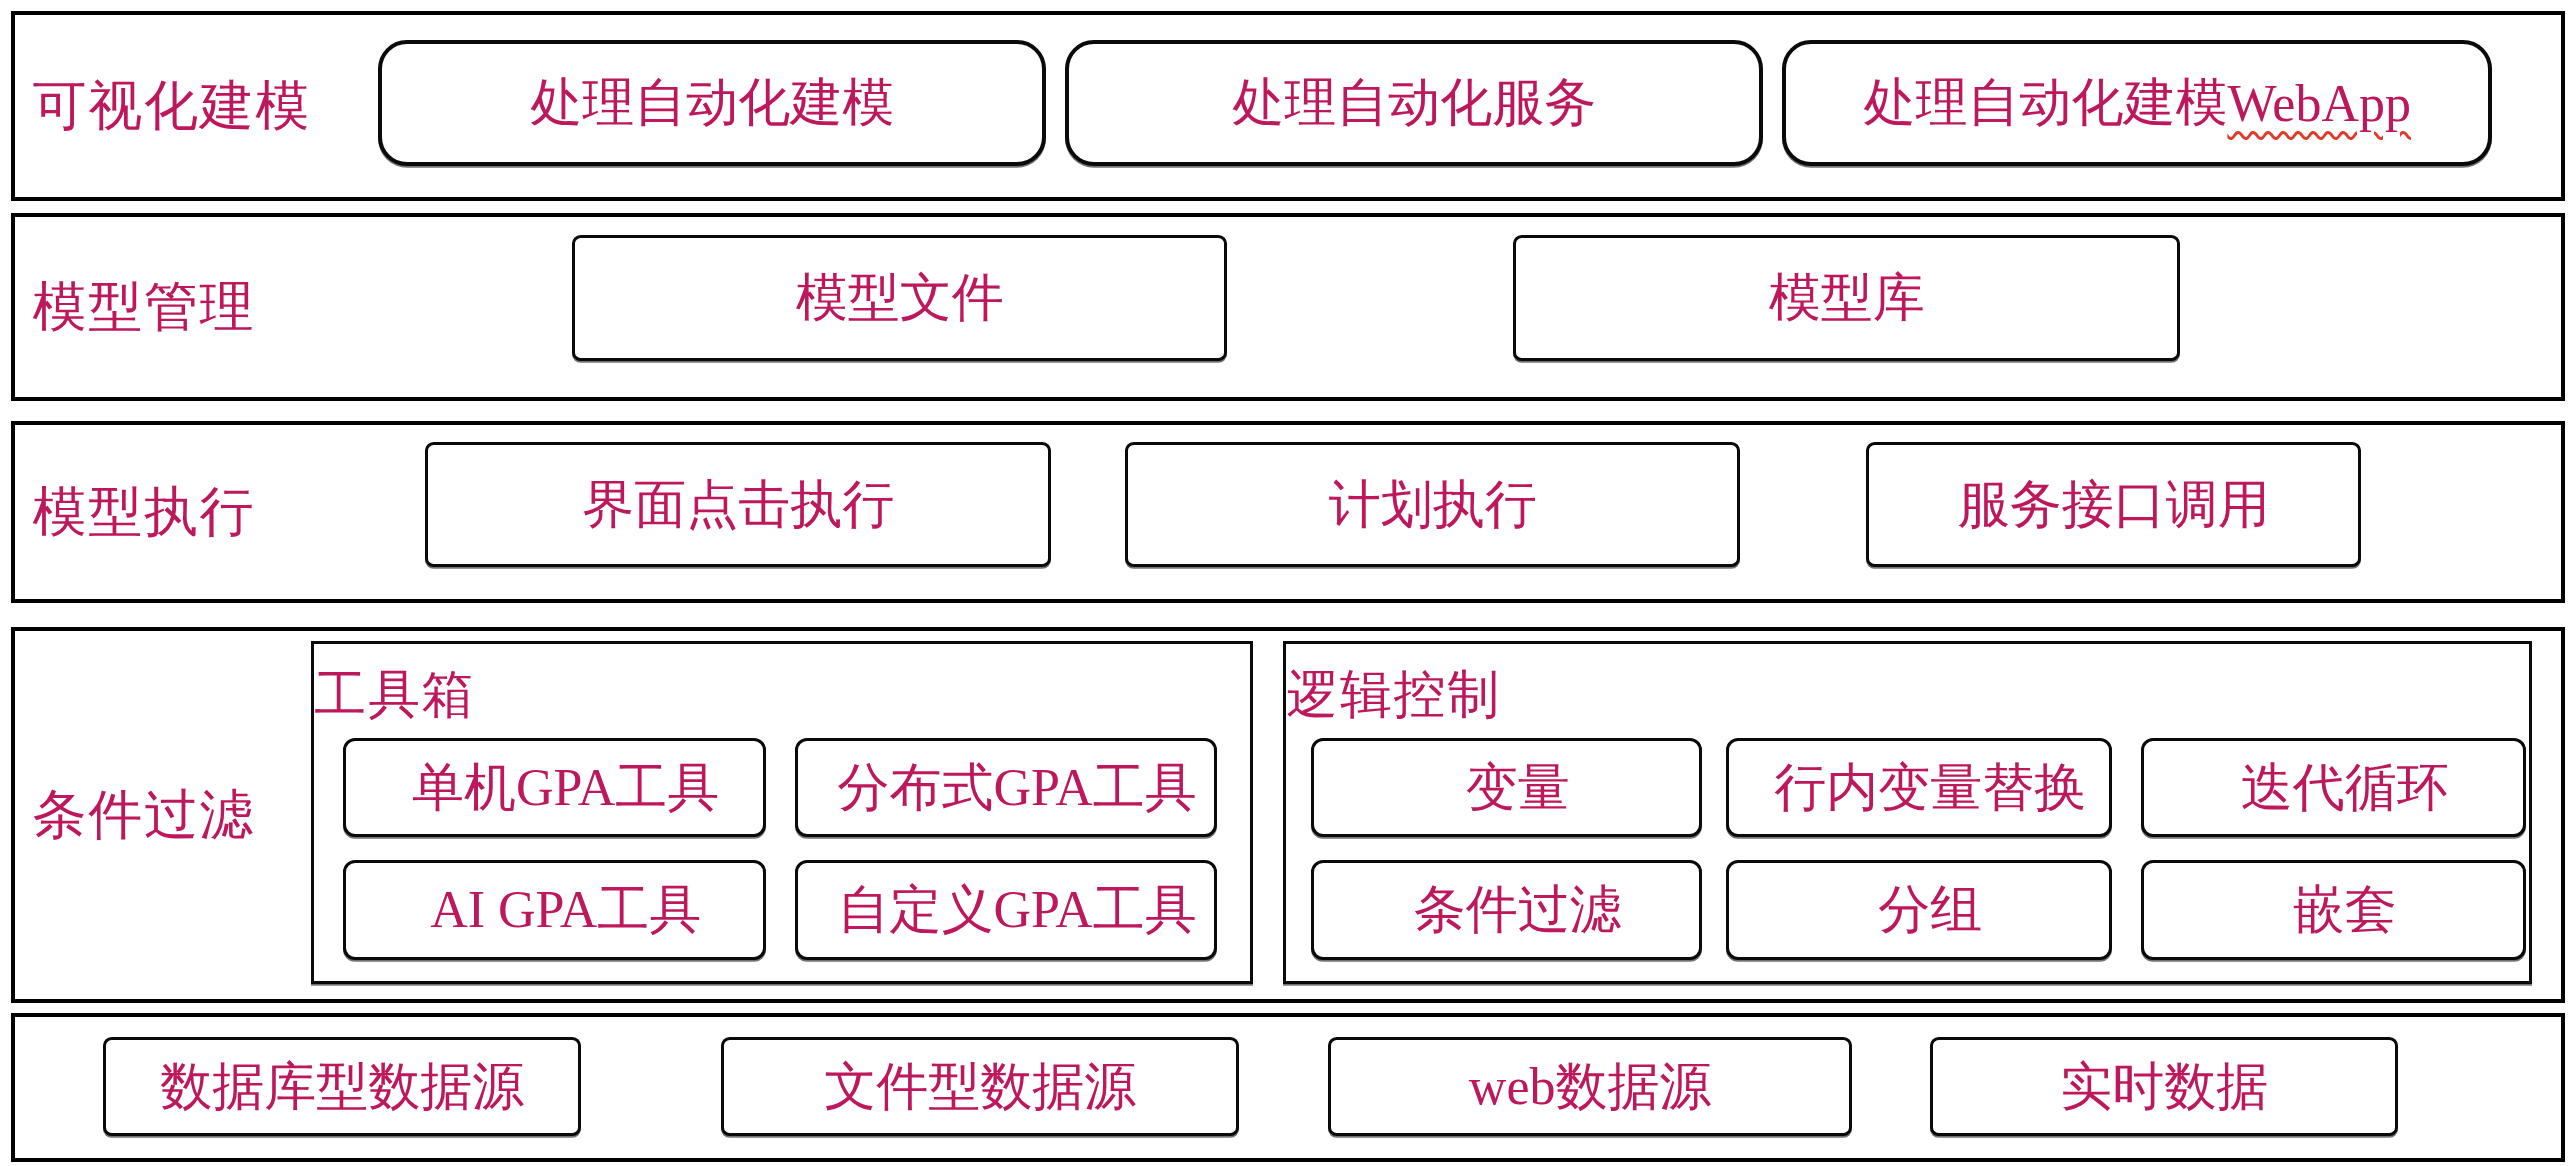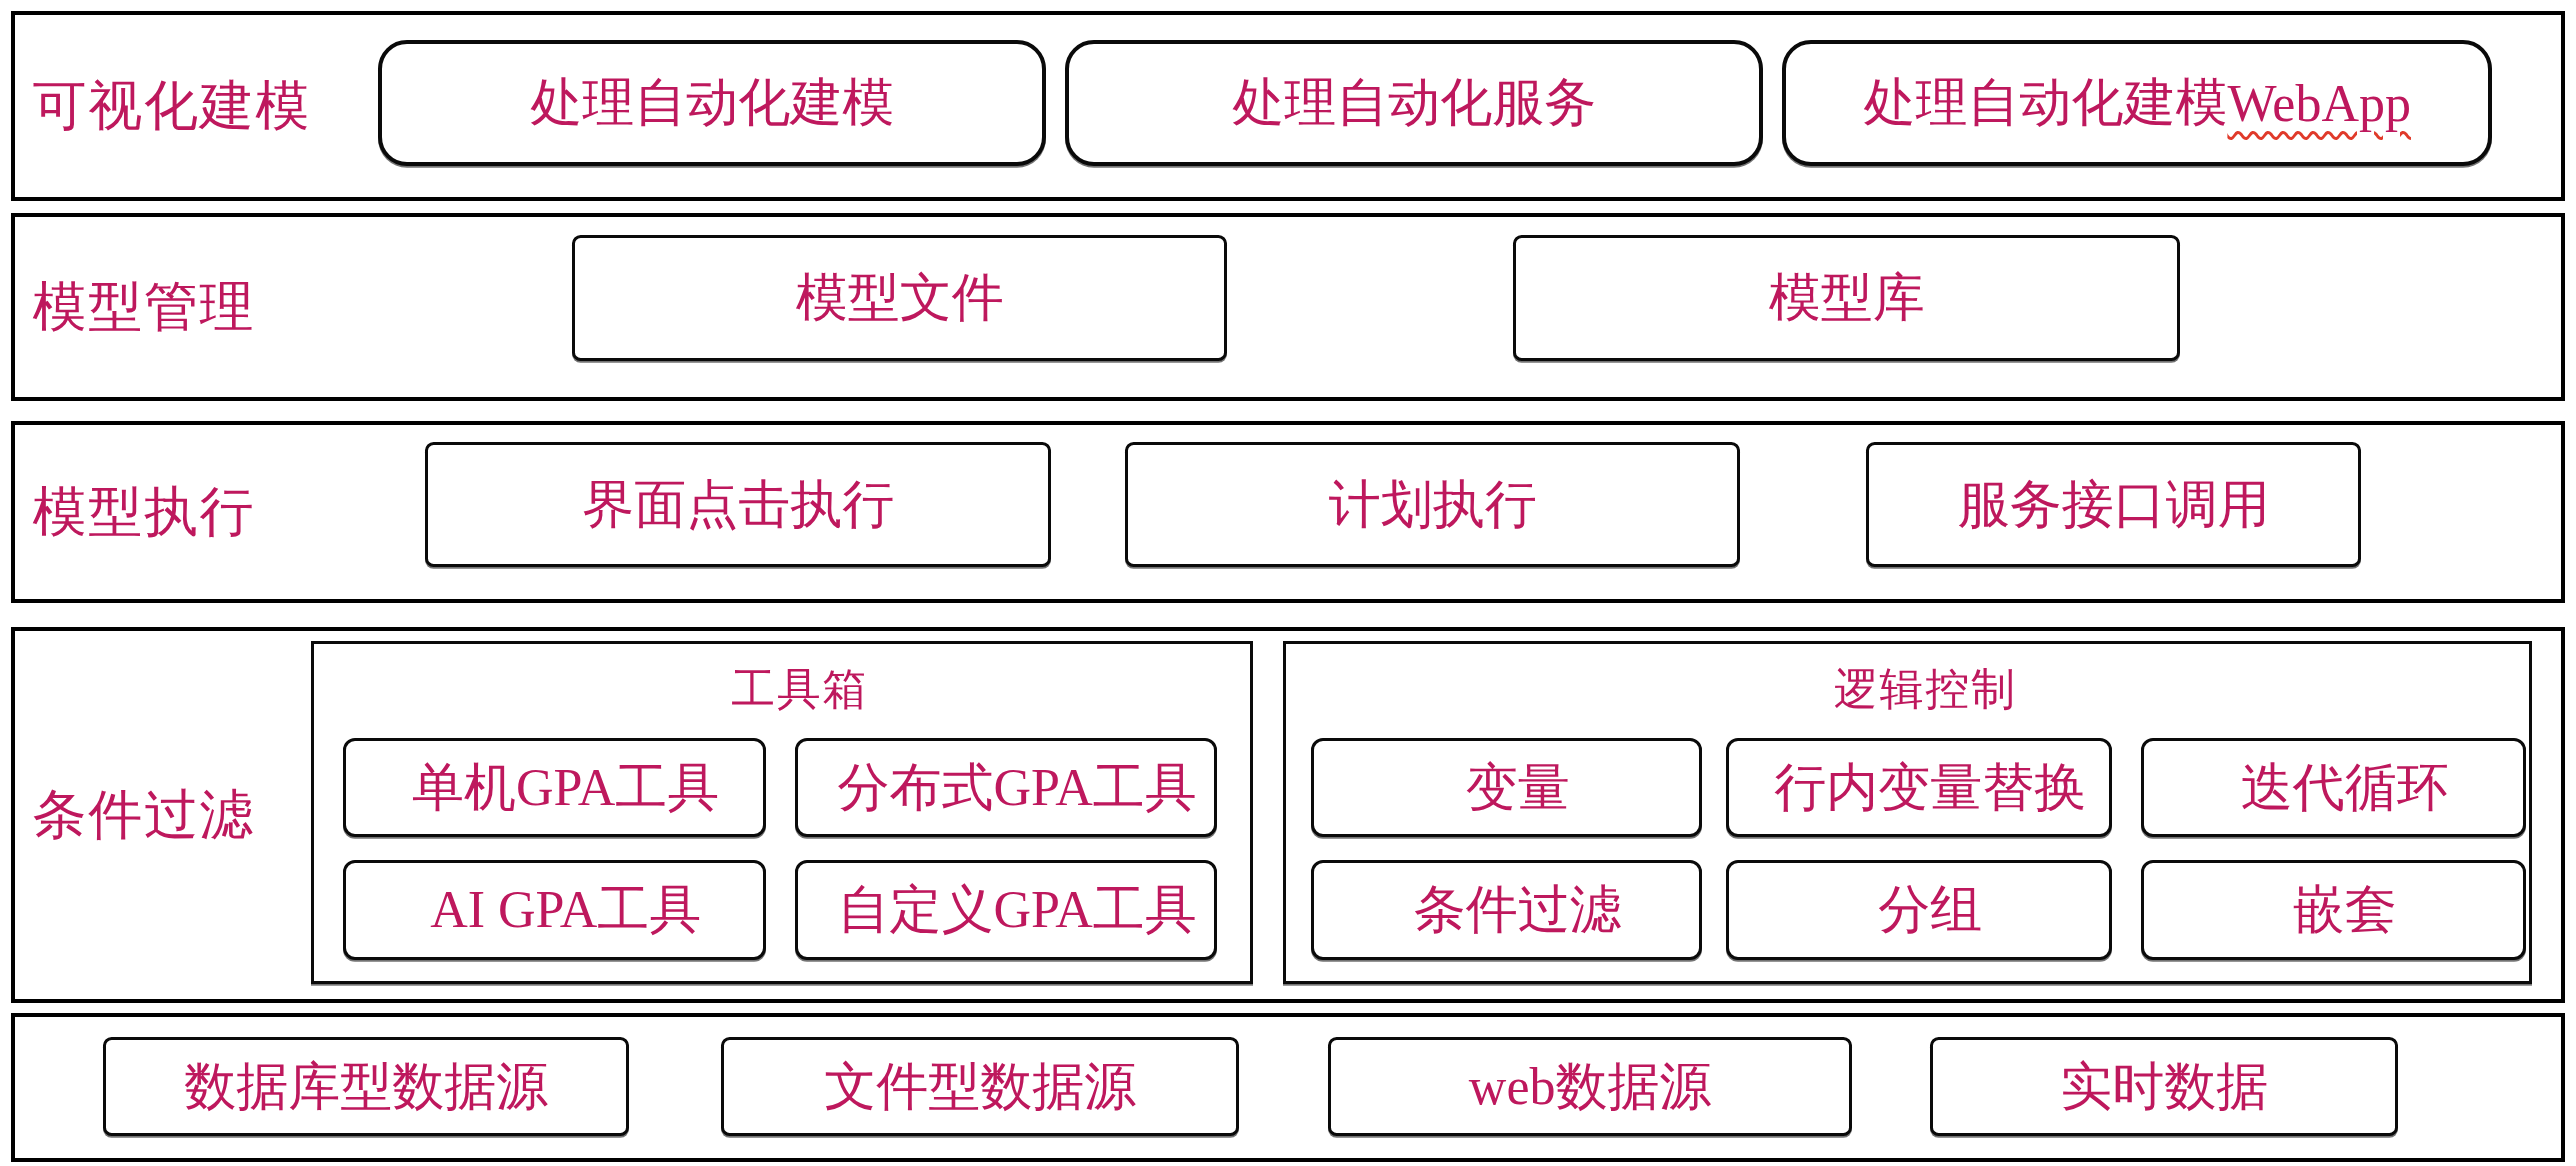--- a/index.html
+++ b/index.html
@@ -52,24 +52,22 @@
     box-sizing: border-box;
     border: 3.5px solid #0a0a0a;
     background: #ffffff;
     box-shadow: 0 1.7px 0 rgba(0,0,0,0.55);
   }
   .group-title {
     position: absolute;
     left: 0;
     right: 0;
     top: 15.6px;
-    text-align: center;
-    font-size: 44px;
+    font-size: 52px;
     letter-spacing: 1.7px;
-    padding-left: 35px;
   }
   .gbox {
     border-radius: 12px;
     padding-left: 22px;
   }
   .spellcheck {
     text-decoration-line: underline;
     text-decoration-style: wavy;
     text-decoration-color: #e03a2a;
     text-decoration-thickness: 2.6px;
@@ -154,21 +152,21 @@
       <div class="box gbox" style="left:440px; top:216px; width:386px; height:100px;">
         <span>分组</span>
       </div>
       <div class="box gbox" style="left:855px; top:216px; width:385px; height:100px;">
         <span>嵌套</span>
       </div>
     </div>
   </section>
 
   <section class="band" style="left:11.2px; top:1013px; width:2554px; height:149px;">
-    <div class="box" style="left:88px; top:20px; width:526px; height:99px;">
+    <div class="box" style="left:88px; top:20px; width:478px; height:99px;">
       <span>数据库型数据源</span>
     </div>
     <div class="box" style="left:706px; top:20px; width:518px; height:99px;">
       <span>文件型数据源</span>
     </div>
     <div class="box" style="left:1313px; top:20px; width:524px; height:99px;">
       <span>web数据源</span>
     </div>
     <div class="box" style="left:1915px; top:20px; width:468px; height:99px;">
       <span>实时数据</span>

